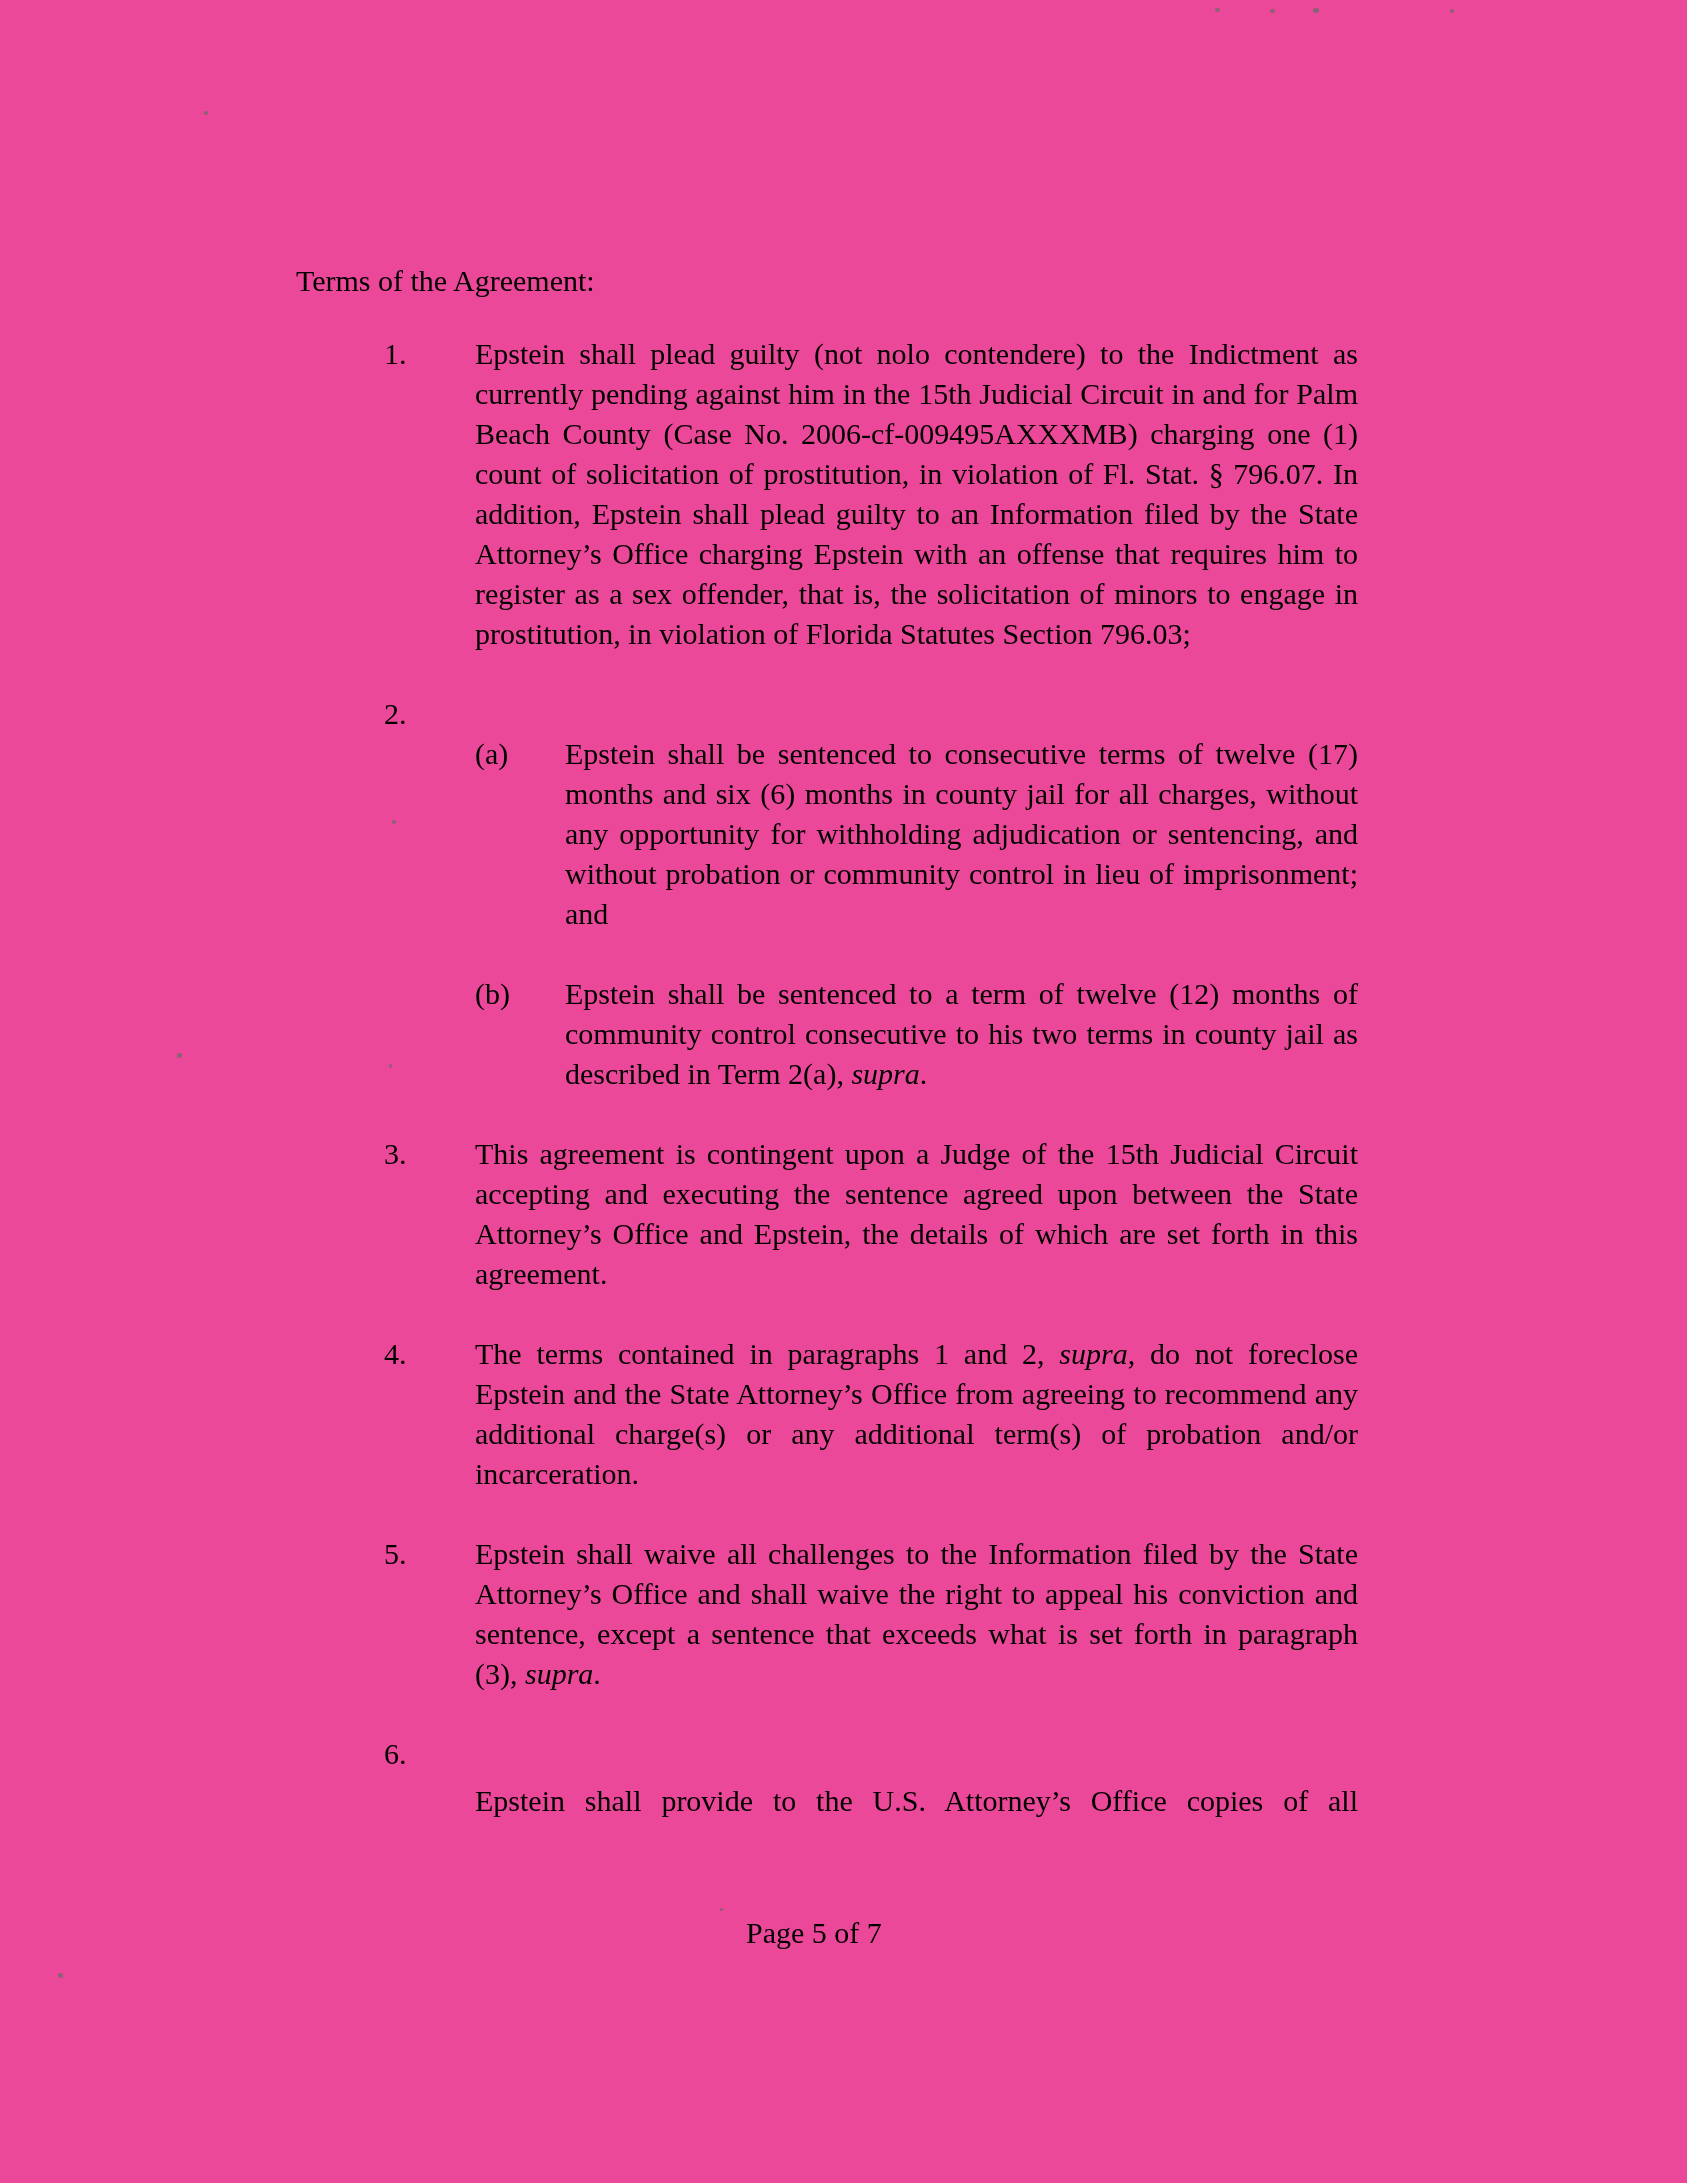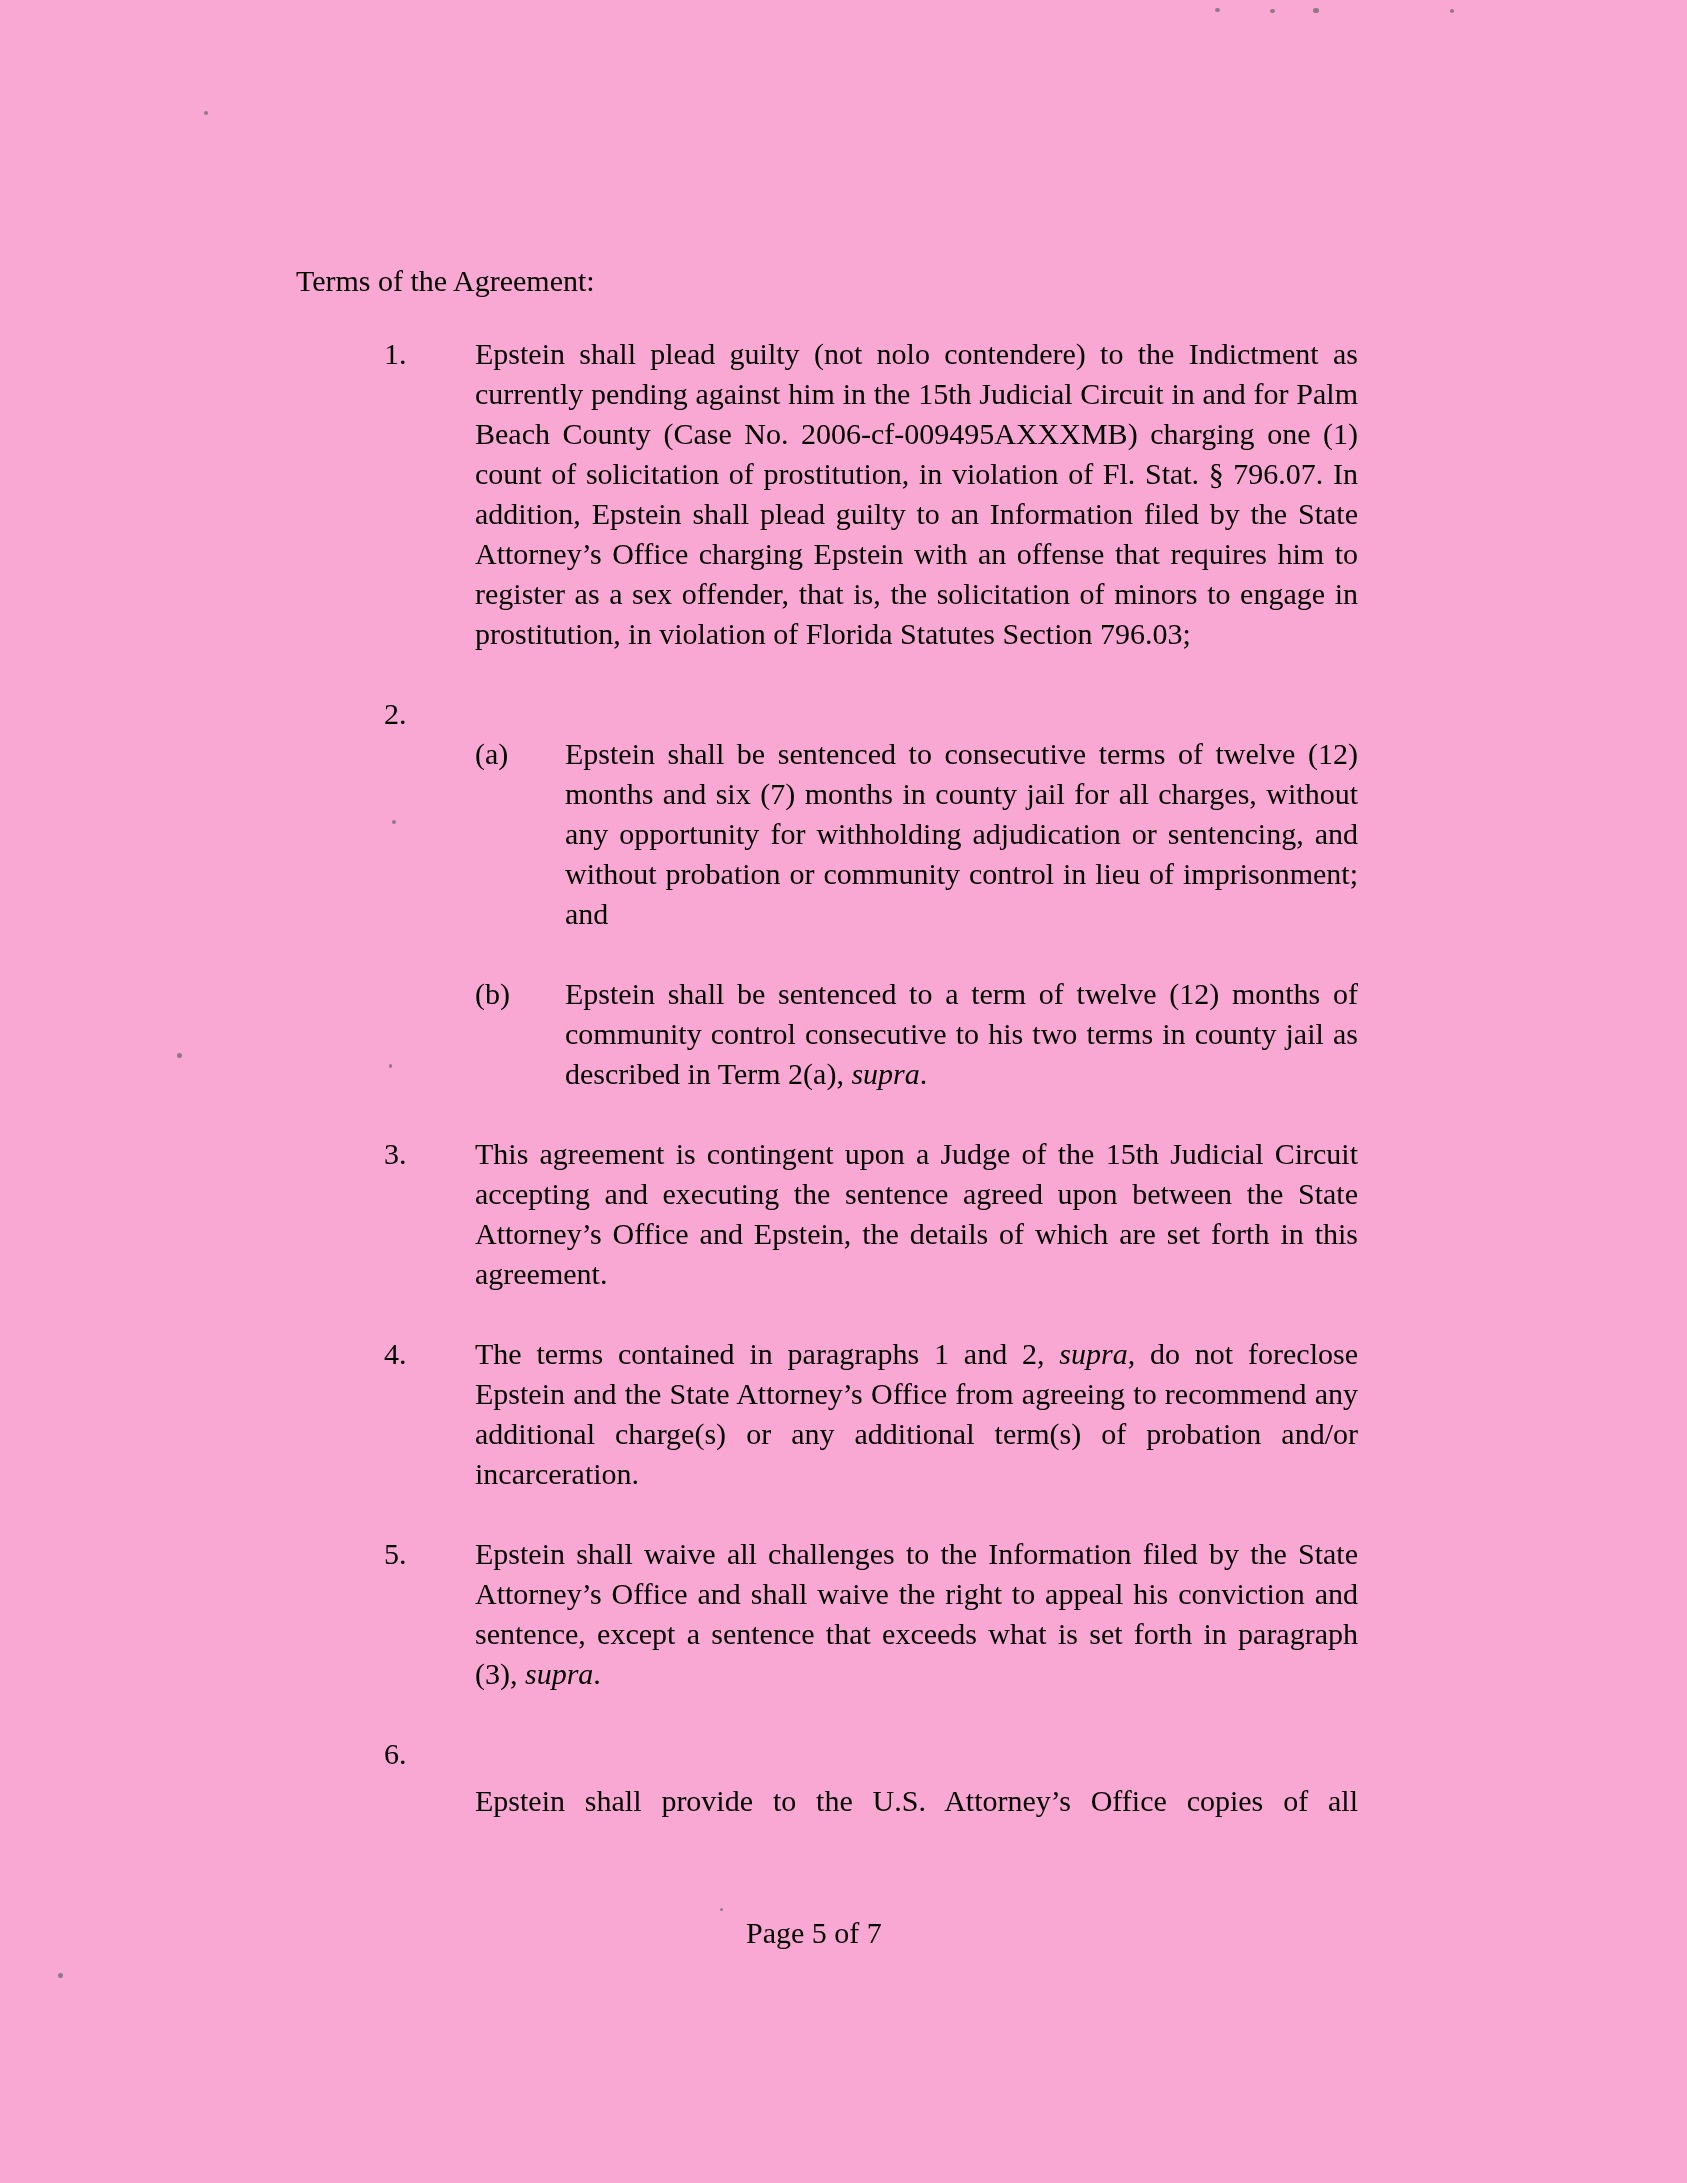--- a/index.html
+++ b/index.html
@@ -4,21 +4,21 @@
 <style>
   html, body {
     margin: 0;
     padding: 0;
     background: #ffffff;
   }
   .page {
     position: relative;
     width: 1687px;
     height: 2183px;
-    background: #f9a8d4;
+    background: #ec4899;
     font-family: "Liberation Serif", serif;
     color: #000000;
     overflow: hidden;
   }
   .doc-title {
     position: absolute;
     left: 296px;
     top: 261px;
     font-size: 30px;
     line-height: 40px;
@@ -102,21 +102,21 @@
     <div class="item">
       <div class="item-num">1.</div>
       <div class="item-body"><span>Epstein shall plead guilty (not nolo contendere) to the Indictment as currently pending against him in the 15th Judicial Circuit in and for Palm Beach County (Case No. 2006-cf-009495AXXXMB) charging one (1) count of solicitation of prostitution, in violation of Fl. Stat. § 796.07.  In addition, Epstein shall plead guilty to an Information filed by the State Attorney’s Office charging Epstein with an offense that requires him to register as a sex offender, that is, the solicitation of minors to engage in prostitution, in violation of Florida Statutes Section 796.03;</span></div>
     </div>
 
     <div class="item">
       <div class="item-num">2.</div>
       <div class="item-body">
         <div class="subitem">
           <div class="subitem-label">(a)</div>
-          <div class="subitem-body"><span>Epstein shall be sentenced to consecutive terms of twelve (12) months and six (7) months in county jail for all charges, without any opportunity for withholding adjudication or sentencing, and without probation or community control in lieu of imprisonment; and</span></div>
+          <div class="subitem-body"><span>Epstein shall be sentenced to consecutive terms of twelve (17) months and six (6) months in county jail for all charges, without any opportunity for withholding adjudication or sentencing, and without probation or community control in lieu of imprisonment; and</span></div>
         </div>
         <div class="subitem">
           <div class="subitem-label">(b)</div>
           <div class="subitem-body"><span>Epstein shall be sentenced to a term of twelve (12) months of community control consecutive to his two terms in county jail as described in Term 2(a), </span><span class="it">supra</span><span>.</span></div>
         </div>
       </div>
     </div>
 
     <div class="item">
       <div class="item-num">3.</div>

